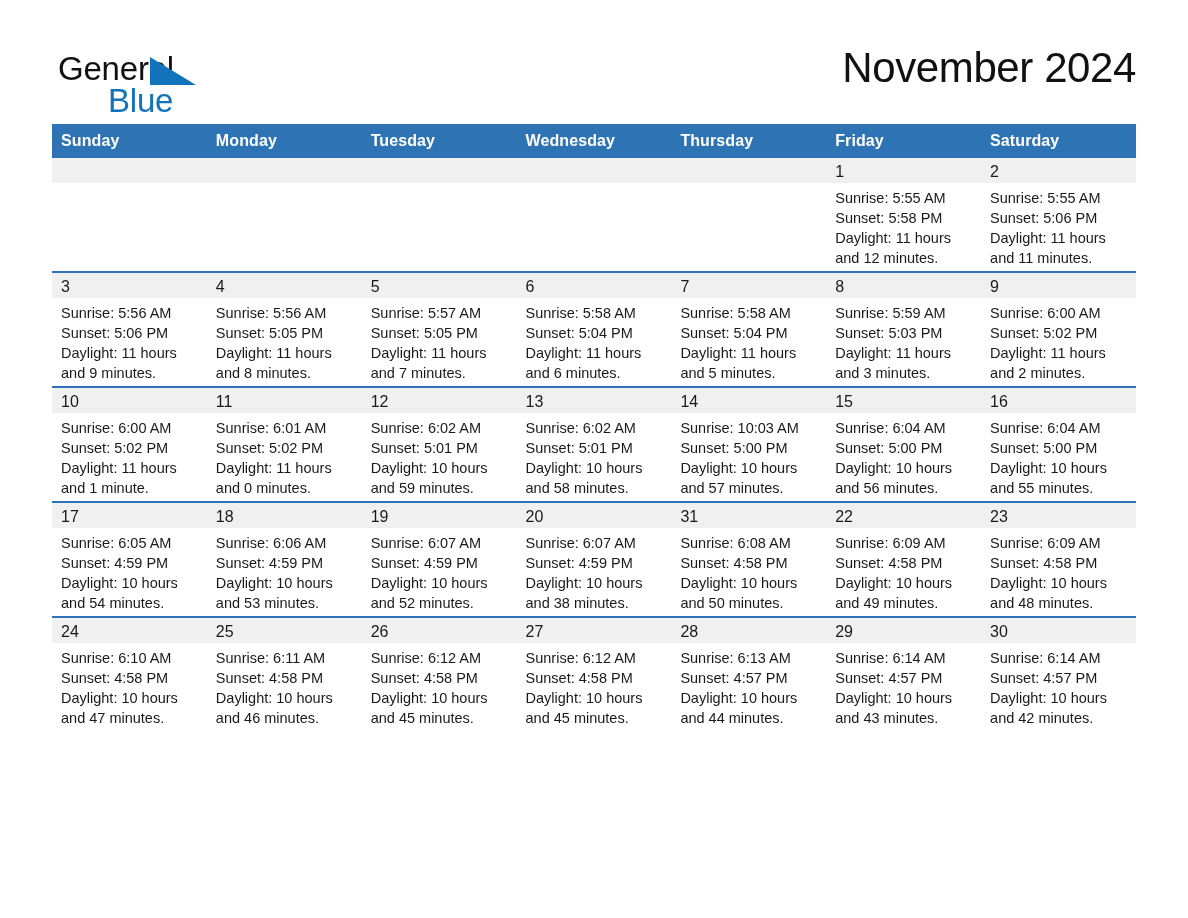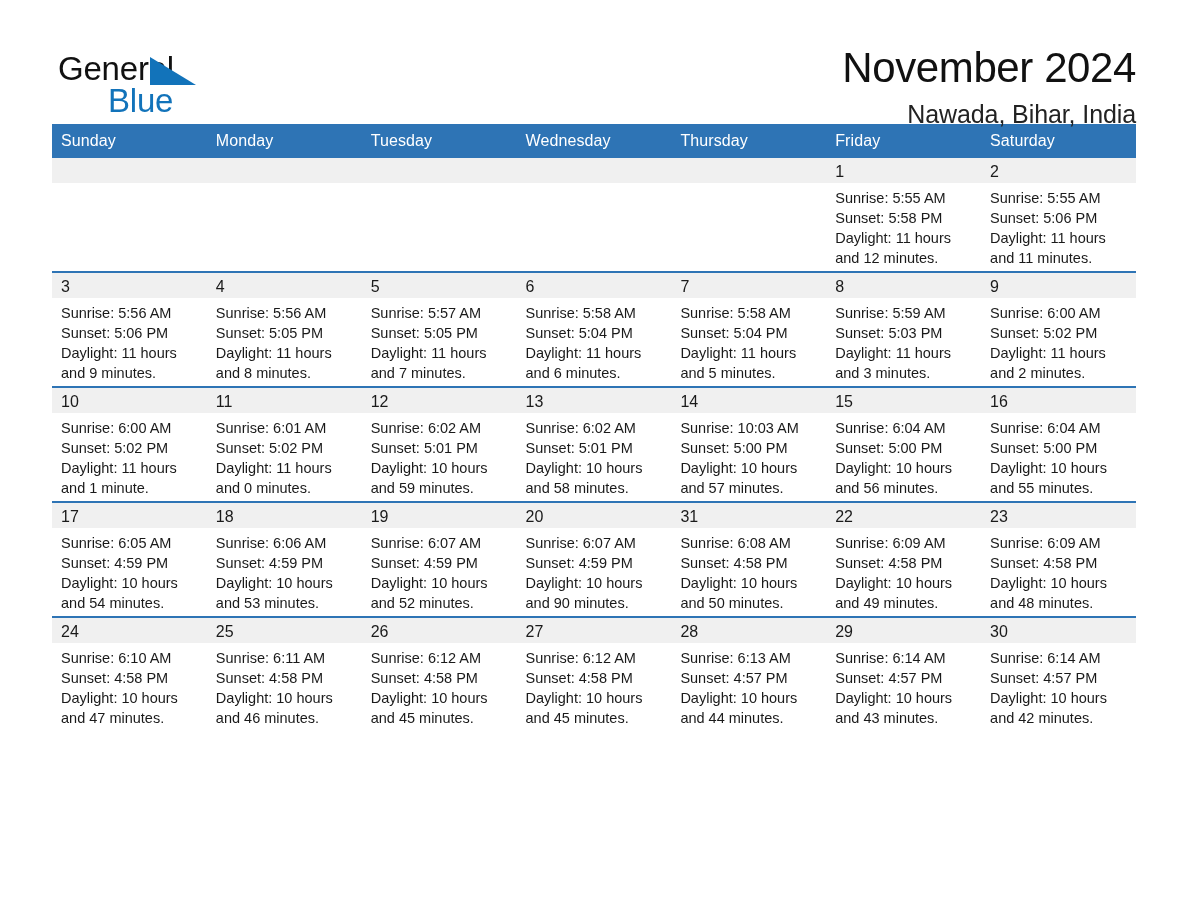--- a/index.html
+++ b/index.html
@@ -92,21 +92,21 @@
   
   .calendar {
     width: 1084px;
     border-collapse: collapse;
     table-layout: fixed;
     margin-top: 14px;
   }
   .calendar th {
     background: #2e74b5;
     color: #ffffff;
-    font-weight: normal;
+    font-weight: bold;
     font-size: 16px;
     text-align: left;
     padding: 7px 0 8px 9px;
     height: 19px;
     vertical-align: middle;
     letter-spacing: 0.1px;
   }
   .calendar td {
     vertical-align: top;
     padding: 0;
@@ -149,21 +149,20 @@
   <div class="topbar">
 
     <div class="brand">
       <span class="brand-general">General</span>
       <span class="brand-tri"></span>
       <span class="brand-blue">Blue</span>
     </div>
 
     <div class="titles">
       <div class="month-title">November 2024</div>
-      <div class="location-title">Nawada, Bihar, India</div>
     </div>
 
   </div>
 
   <table class="calendar">
     <thead>
       <tr>
         <th>Sunday</th>
         <th>Monday</th>
         <th>Tuesday</th>
@@ -371,21 +370,21 @@
               <div>Sunrise: 6:07 AM</div>
               <div>Sunset: 4:59 PM</div>
               <div class="daylight">Daylight: 10 hours and 52 minutes.</div>
             </div>
           </td>
           <td>
             <div class="daynum-band">20</div>
             <div class="cell-body">
               <div>Sunrise: 6:07 AM</div>
               <div>Sunset: 4:59 PM</div>
-              <div class="daylight">Daylight: 10 hours and 90 minutes.</div>
+              <div class="daylight">Daylight: 10 hours and 38 minutes.</div>
             </div>
           </td>
           <td>
             <div class="daynum-band">31</div>
             <div class="cell-body">
               <div>Sunrise: 6:08 AM</div>
               <div>Sunset: 4:58 PM</div>
               <div class="daylight">Daylight: 10 hours and 50 minutes.</div>
             </div>
           </td>

